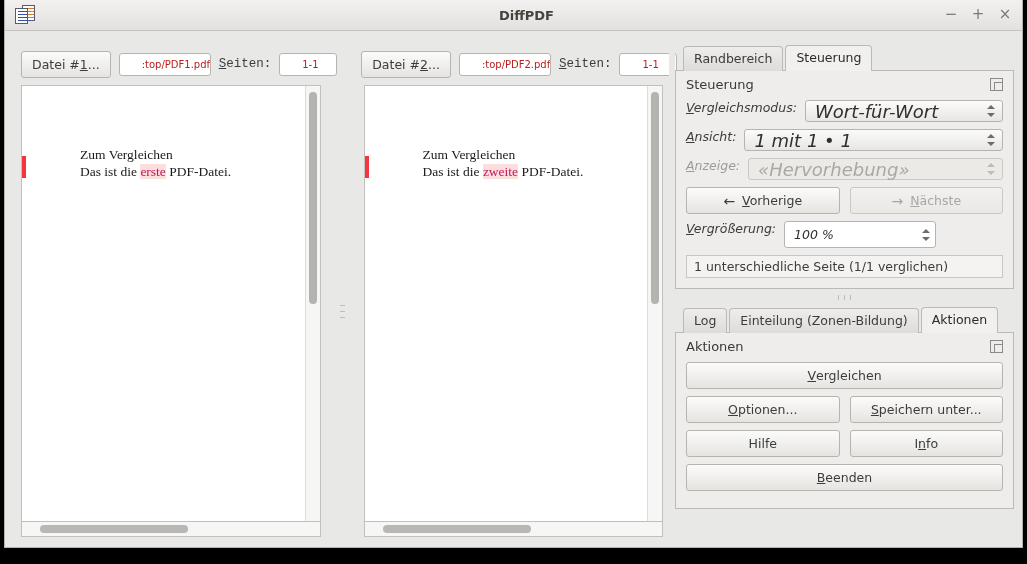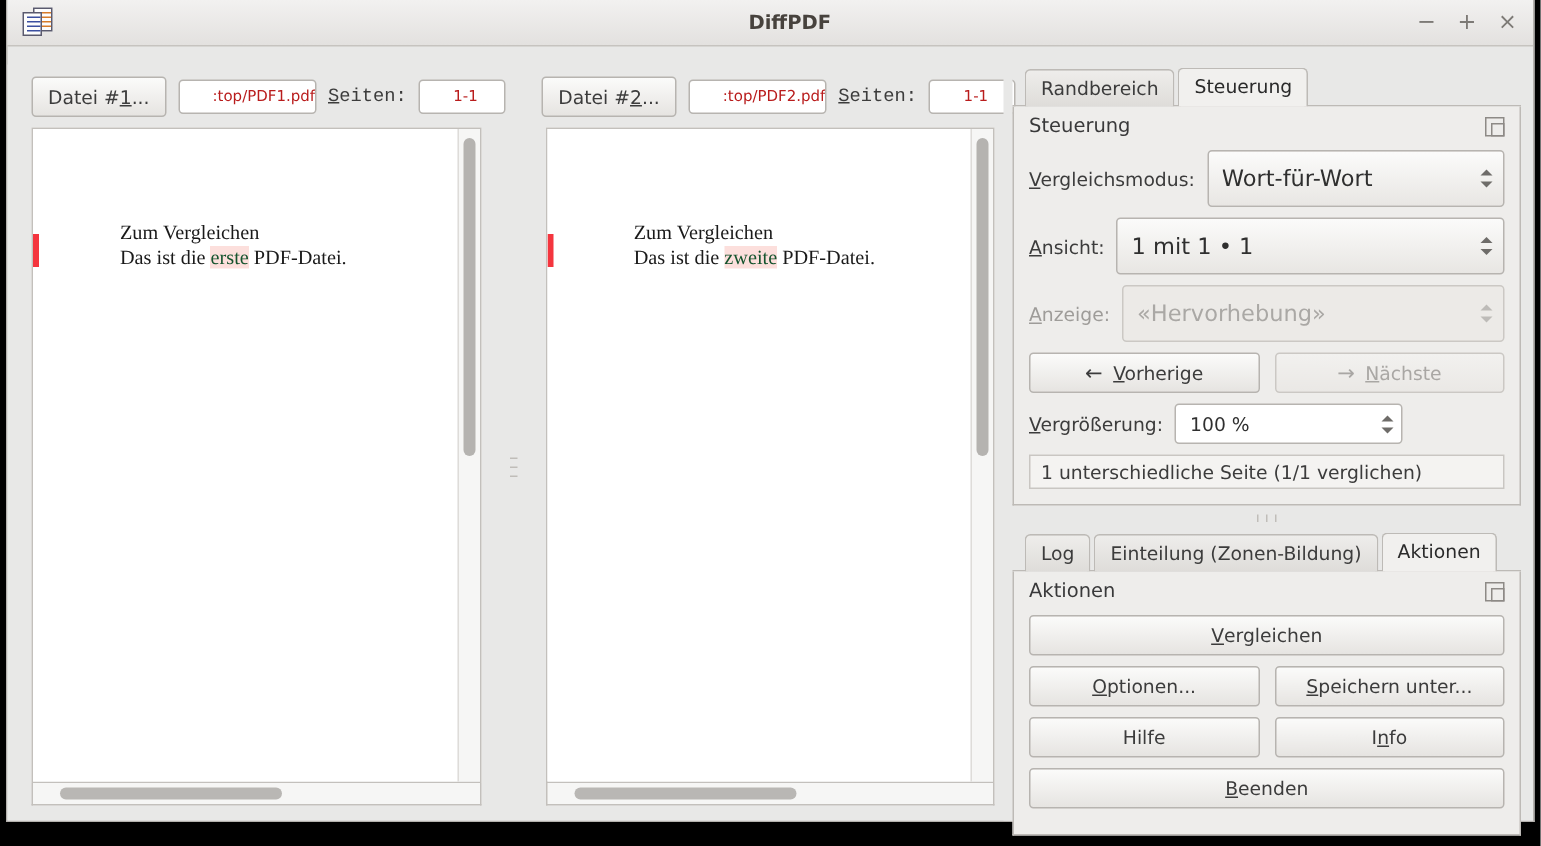--- a/index.html
+++ b/index.html
@@ -188,21 +188,21 @@
     left: 58px;
     top: 60px;
     font-family: "Liberation Serif", "DejaVu Serif", serif;
     font-size: 13.5px;
     line-height: 17px;
     color: #1a1a1a;
     white-space: nowrap;
   }
   .hl {
     background: #fcdfdc;
-    color: #14532d;
+    color: #be185d;
     text-align: center;
   }
 
   
   .vscroll {
     width: 15px;
     background: #f6f6f5;
     border-left: 1px solid #dedcd9;
     position: relative;
     flex: 0 0 auto;
@@ -330,42 +330,42 @@
   .float-icon::after {
     content: "";
     position: absolute;
     left: 3px; top: 3px;
     width: 7px; height: 7px;
     border: 1px solid #8d8a86;
   }
 
   .form-row {
     display: flex;
-    align-items: center;
     margin-bottom: 7px;
     gap: 8px;
+    font-style: italic;
   }
   .form-label {
     font-size: 12.5px;
     color: #3c3c3c;
     white-space: nowrap;
   }
   .form-label.dim { color: #9e9c99; }
   .form-label .mn { text-decoration: underline; }
 
   .combo {
     flex: 1 1 auto;
     background: linear-gradient(to bottom, #fbfbfa 0%, #e8e6e3 100%);
     border: 1px solid #b7b4b0;
     border-radius: 3px;
-    height: 38px;
+    height: 22px;
     display: flex;
     align-items: center;
     padding: 0 6px 0 9px;
-    font-size: 15px;
+    font-size: 18px;
     color: #2f2f2f;
     cursor: pointer;
     min-width: 0;
   }
   .combo.disabled { color: #aaa8a5; background: #eceae7; border-color: #cbc8c4; }
   .combo .combo-val { flex: 1 1 auto; overflow: hidden; white-space: nowrap; }
 
   .spin-arrows {
     width: 10px;
     display: flex;

